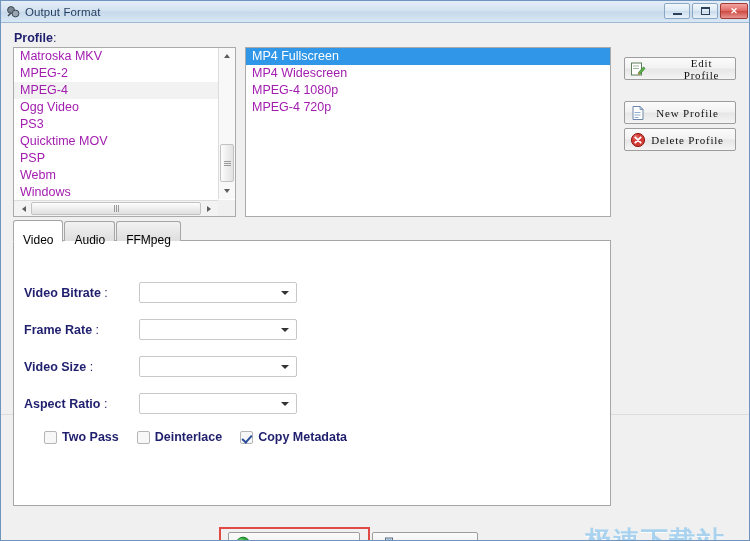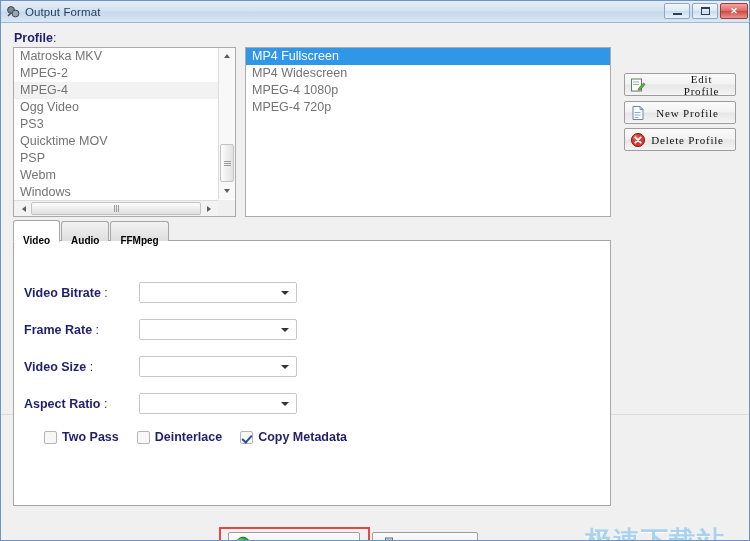--- a/index.html
+++ b/index.html
@@ -72,21 +72,21 @@
   #left-list  { left: 12px;  top: 24px; width: 223px; height: 170px; }
   #right-list { left: 244px; top: 24px; width: 366px; height: 170px; }
 
   .list-items { position: absolute; left: 0; top: 0; right: 0; }
   #left-list .list-items  { width: 205px; }
   #right-list .list-items { width: 100%; }
 
   .list-item {
     height: 17px; line-height: 17px;
     padding-left: 6px;
-    font-size: 12.5px; color: #737373;
+    font-size: 12.5px; color: #a21caf;
     white-space: nowrap;
   }
   .list-item.sel-gray { background: #f2f2f2; }
   .list-item.sel-blue { background: #2f96e8; color: #ffffff; }
 
   
   .vscroll {
     position: absolute; right: 0; top: 0; bottom: 17px;
     width: 17px;
     background: #f8f8f8;
@@ -148,41 +148,40 @@
     background: linear-gradient(to bottom, #fbfbfb 0%, #f2f2f2 48%, #e6e6e6 52%, #f4f4f4 100%);
     border: 1px solid #9d9d9d;
     border-radius: 2px;
     display: flex; align-items: center;
     font-family: "Liberation Serif", serif;
     font-size: 11px; color: #111;
     letter-spacing: 0.8px;
   }
   .pbtn .pb-icon { width: 16px; height: 16px; margin-left: 5px; flex: none; position: relative; }
   .pbtn .pb-label { flex: 1; text-align: center; padding-right: 6px; }
-  #btn-edit   { top: 50px; gap: 28px; }
+  #btn-edit   { top: 34px; gap: 28px; }
   #btn-new    { top: 78px; }
   #btn-delete { top: 105px; }
 
   
   #tabstrip {
     position: absolute; left: 12px; top: 196px;
     width: 598px; height: 22px;
     display: flex; align-items: flex-end;
     z-index: 3;
   }
   .tab {
     height: 20px; line-height: 19px;
     padding: 9px 9px;
-    font-size: 10px; color: #000;
+    font-size: 12px; color: #000;
     border: 1px solid #a6a6a6;
     border-bottom: none;
     border-radius: 3px 3px 0 0;
     margin-right: 1px;
     background: linear-gradient(to bottom, #f2f2f2, #dedede);
-    font-weight: bold;
   }
   .tab.active {
     height: 22px; line-height: 21px;
     background: #ffffff;
     border-bottom: 1px solid #ffffff;
     position: relative; top: 1px;
     z-index: 4;
   }
 
   #tabpanel {

